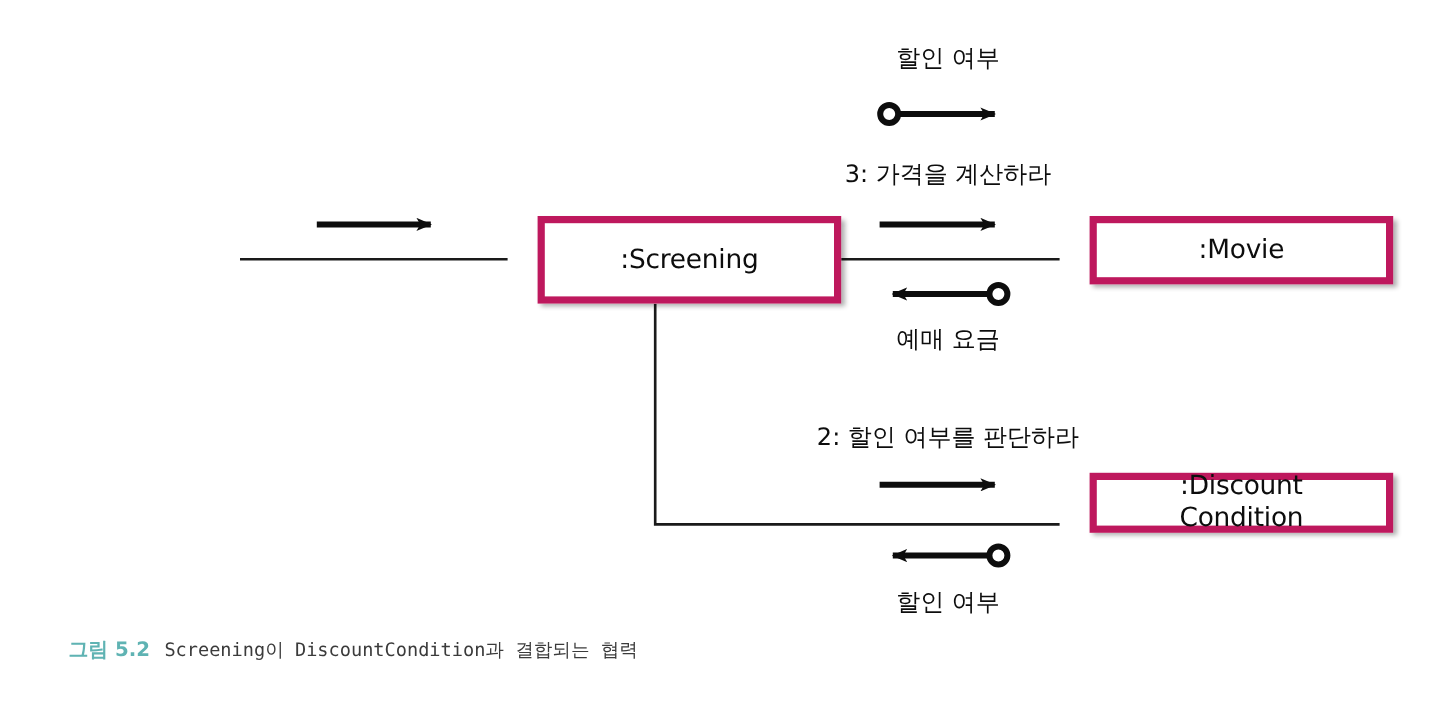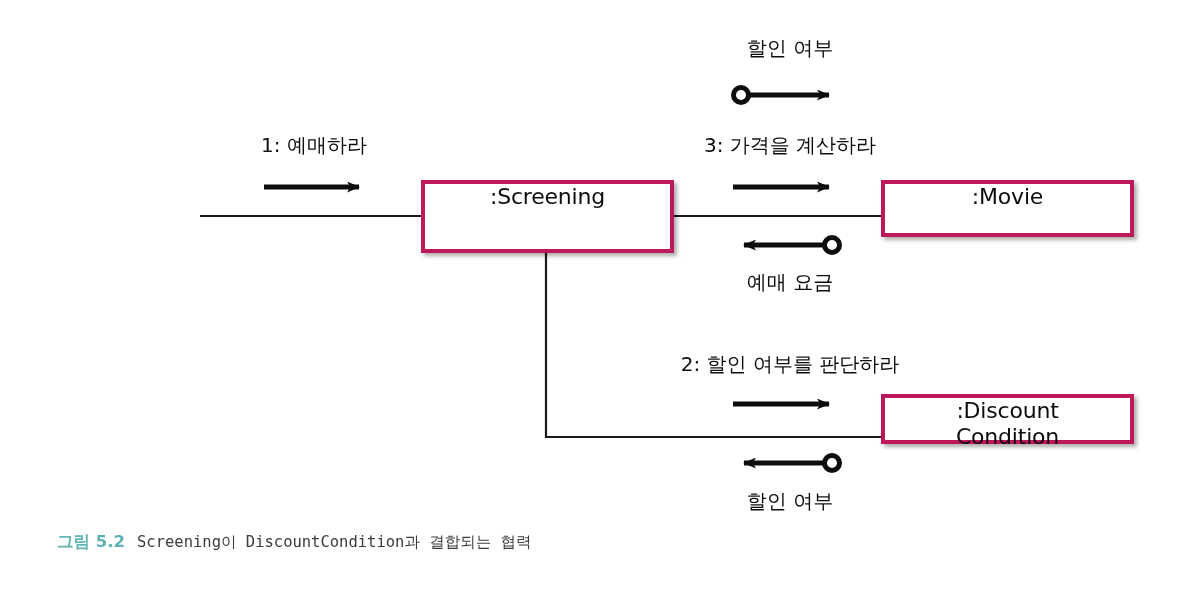--- a/index.html
+++ b/index.html
@@ -21,31 +21,32 @@
     position: absolute;
     left: 0;
     top: 0;
     width: 1191px;
     height: 602px;
   }
   .node-box {
     position: absolute;
     box-sizing: border-box;
     background: #ffffff;
-    border: 4px solid #be185d;
+    border: 6px solid #be185d;
     box-shadow: 3px 3px 4px rgba(0,0,0,0.32);
     display: flex;
-    align-items: flex-start;
+    align-items: center;
     justify-content: center;
     text-align: center;
     color: #0d0d0d;
     font-size: 22px;
     line-height: 1.18;
     letter-spacing: -0.2px;
     font-family: "DejaVu Sans", "Liberation Sans", sans-serif;
+    margin-left: 27px;
   }
   .node-label {
     white-space: pre-line;
     display: block;
   }
   .msg-label {
     position: absolute;
     color: #0d0d0d;
     font-size: 20px;
     line-height: 1.2;
@@ -125,21 +126,20 @@
 
   <div class="node-box" style="left:881px; top:180px; width:253px; height:57px;">
     <span class="node-label">:Movie</span>
   </div>
 
   <div class="node-box" style="left:881px; top:394px; width:253px; height:50px;">
     <span class="node-label">:Discount
 Condition</span>
   </div>
 
-  <div class="msg-label" style="left:190px; top:133px; width:248px;">1: 예매하라</div>
 
   <div class="msg-label" style="left:666px; top:36px; width:248px;">할인 여부</div>
 
   <div class="msg-label" style="left:666px; top:133px; width:248px;">3: 가격을 계산하라</div>
 
   <div class="msg-label" style="left:666px; top:270px; width:248px;">예매 요금</div>
 
   <div class="msg-label" style="left:666px; top:352px; width:248px;">2: 할인 여부를 판단하라</div>
 
   <div class="msg-label" style="left:666px; top:489px; width:248px;">할인 여부</div>

